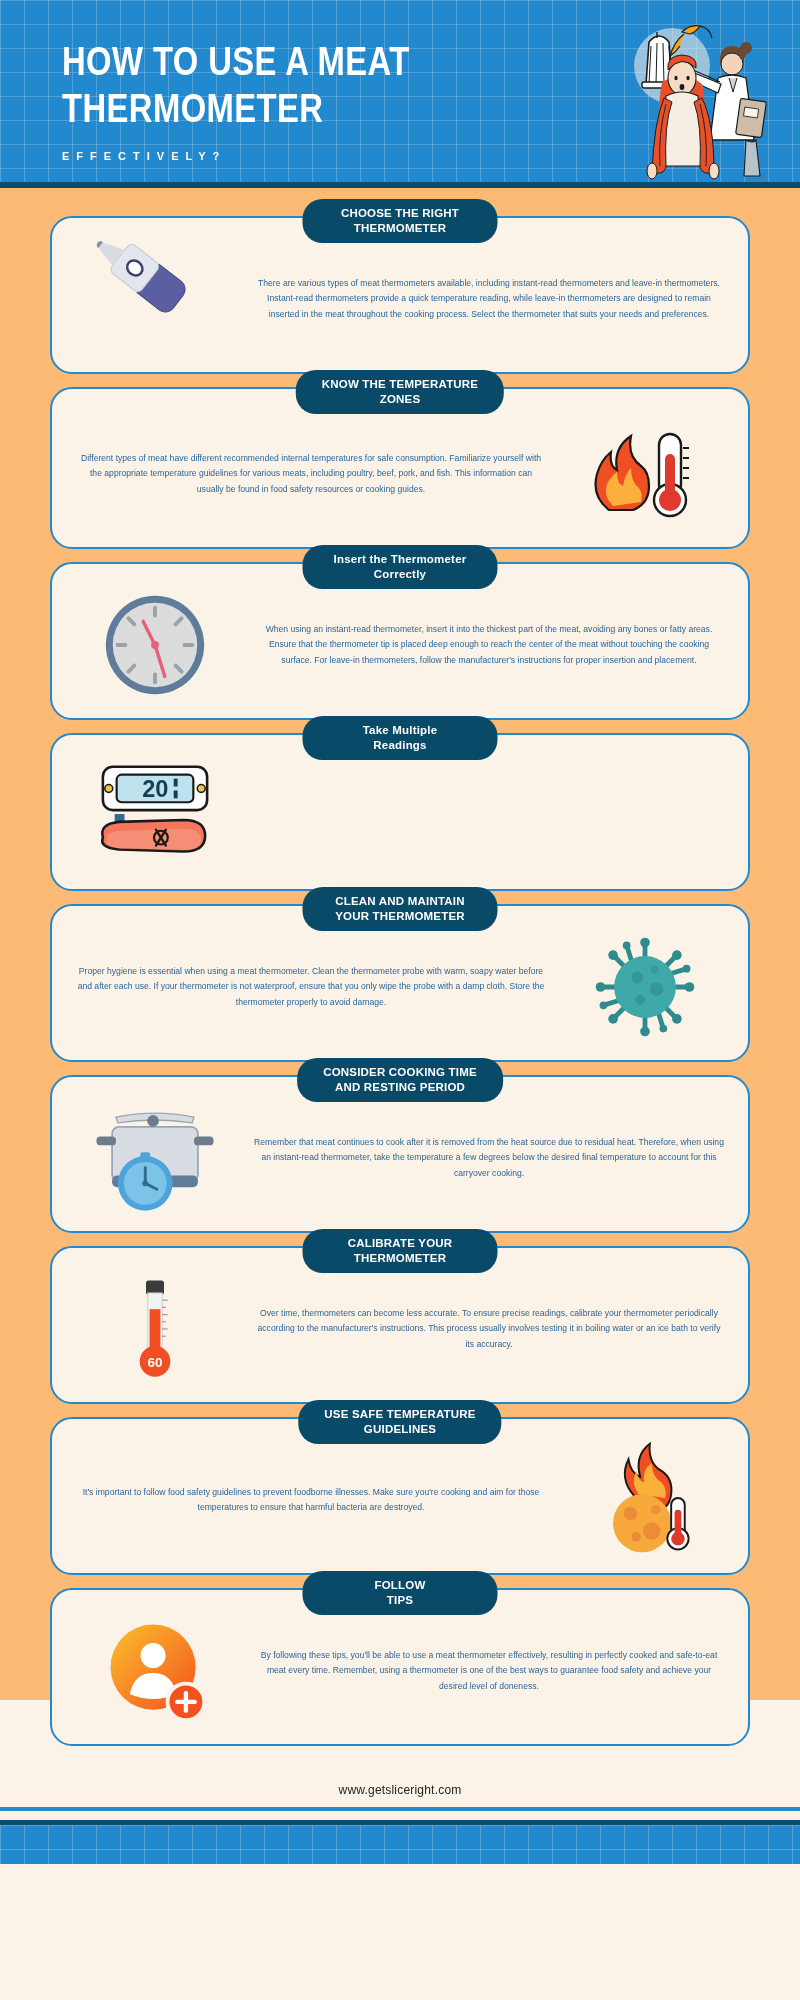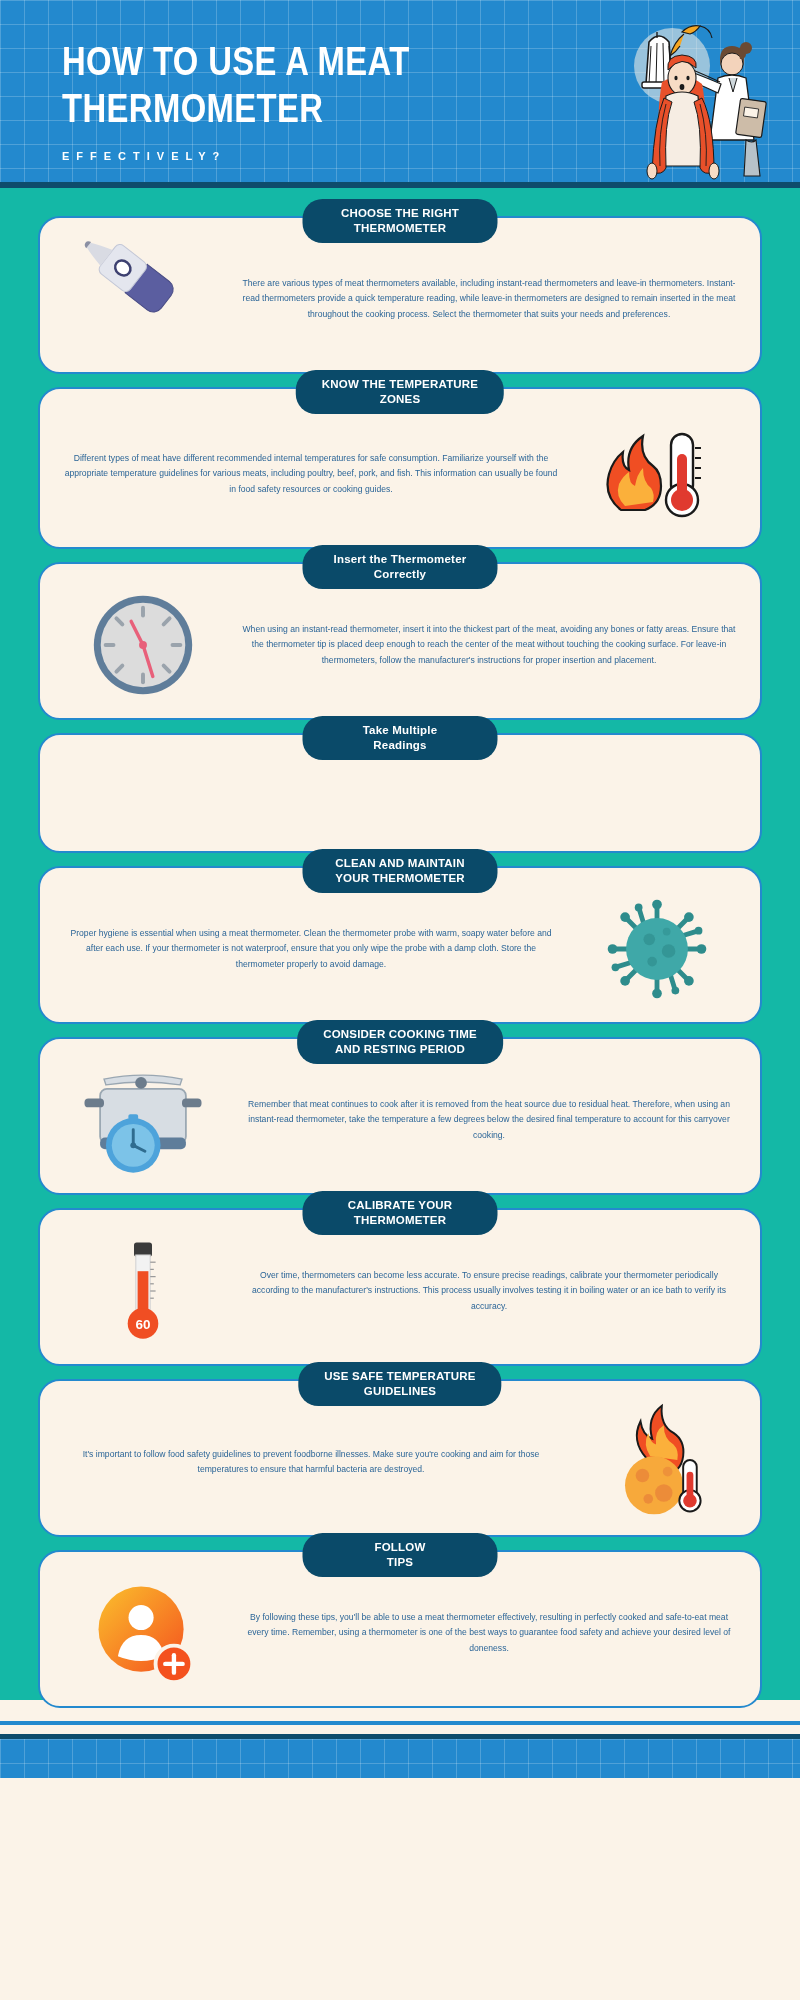--- a/index.html
+++ b/index.html
@@ -10,21 +10,21 @@
     background: #FBF3E8;
     font-family: "Liberation Sans", sans-serif;
     overflow: hidden;
     position: relative;
   }
 
   .page {
     width: 800px;
     height: 1700px;
     position: relative;
-    background: #14b8a6;
+    background: #fdba74;
   }
 
   
   .header {
     position: relative;
     width: 800px;
     height: 188px;
     background-color: #2389CE;
     background-image:
       linear-gradient(to right, rgba(255,255,255,0.20) 1px, transparent 1px),
@@ -68,21 +68,21 @@
   
   .hero-art {
     position: absolute;
     right: 26px;
     top: 8px;
     width: 250px;
     height: 180px;
   }
 
   
-  .sections { position: relative; padding: 0; }
+  .sections { position: relative; padding: 12px; }
 
   .section {
     position: relative;
     margin: 0 38px 13px 38px;
     border: 2.5px solid #2389CE;
     border-radius: 22px;
     background: #FBF3E8;
     min-height: 120px;
   }
 
@@ -284,20 +284,36 @@
           </svg>
         </div>
         <div class="copy">When using an instant-read thermometer, insert it into the thickest part of the meat, avoiding any bones or fatty areas. Ensure that the thermometer tip is placed deep enough to reach the center of the meat without touching the cooking surface. For leave-in thermometers, follow the manufacturer's instructions for proper insertion and placement.</div>
       </div>
     </div>
 
     <div class="section">
       <div class="badge mixed">Take Multiple
 Readings</div>
       <div class="section-body art-right">
+        <div class="art" style="position:relative;">
+          <svg viewBox="0 0 150 120" width="150" height="118">
+            <rect x="34" y="58" width="10" height="28" fill="#2F6C8F"></rect>
+            <rect x="22" y="10" width="106" height="44" rx="10" fill="#FFFFFF" stroke="#1A1A1A" stroke-width="2.6"></rect>
+            <rect x="36" y="18" width="78" height="28" rx="5" fill="#BFE3EE" stroke="#1A1A1A" stroke-width="2.2"></rect>
+            <circle cx="28" cy="32" r="4" fill="#F6C445" stroke="#1A1A1A" stroke-width="1.6"></circle>
+            <circle cx="122" cy="32" r="4" fill="#F6C445" stroke="#1A1A1A" stroke-width="1.6"></circle>
+            <text x="62" y="41" font-family="Liberation Sans, sans-serif" font-size="24" font-weight="700" fill="#123F52">20</text>
+            <rect x="94" y="22" width="4" height="8" fill="#123F52"></rect>
+            <rect x="94" y="34" width="4" height="8" fill="#123F52"></rect>
+            <path d="M22 82 q-4 -14 16 -16 l66 -2 q22 0 22 16 q0 16 -22 16 l-66 -2 q-20 -2 -16 -12z" fill="#F3775C" stroke="#1A1A1A" stroke-width="2.6"></path>
+            <path d="M26 84 q-2 -8 14 -9 l64 -2 q18 0 18 11 q0 11 -18 11 l-64 -2 q-16 -1 -14 -9z" fill="#F9A48E" opacity="0.5"></path>
+            <path d="M76 74 l10 16 M86 74 l-10 16" stroke="#1A1A1A" stroke-width="2.4" stroke-linecap="round"></path>
+            <circle cx="81" cy="82" r="7" fill="none" stroke="#1A1A1A" stroke-width="2.2"></circle>
+          </svg>
+        </div>
       </div>
     </div>
 
     <div class="section">
       <div class="badge">CLEAN AND MAINTAIN
 YOUR THERMOMETER</div>
       <div class="section-body art-right">
         <div class="copy">Proper hygiene is essential when using a meat thermometer. Clean the thermometer probe with warm, soapy water before and after each use. If your thermometer is not waterproof, ensure that you only wipe the probe with a damp cloth. Store the thermometer properly to avoid damage.</div>
         <div class="art">
           <svg viewBox="0 0 120 120" width="116" height="116">
@@ -430,16 +446,17 @@
             <line x1="92" y1="83" x2="92" y2="101" stroke="#FFFFFF" stroke-width="4.5" stroke-linecap="round"></line>
             <line x1="83" y1="92" x2="101" y2="92" stroke="#FFFFFF" stroke-width="4.5" stroke-linecap="round"></line>
           </svg>
         </div>
         <div class="copy">By following these tips, you'll be able to use a meat thermometer effectively, resulting in perfectly cooked and safe-to-eat meat every time. Remember, using a thermometer is one of the best ways to guarantee food safety and achieve your desired level of doneness.</div>
       </div>
     </div>
 
   </div>
 
+  <div class="site-url">www.getsliceright.com</div>
   <div class="footer-rule"></div>
   <div class="footer-band"></div>
 
 </div>
 
 </body></html>

